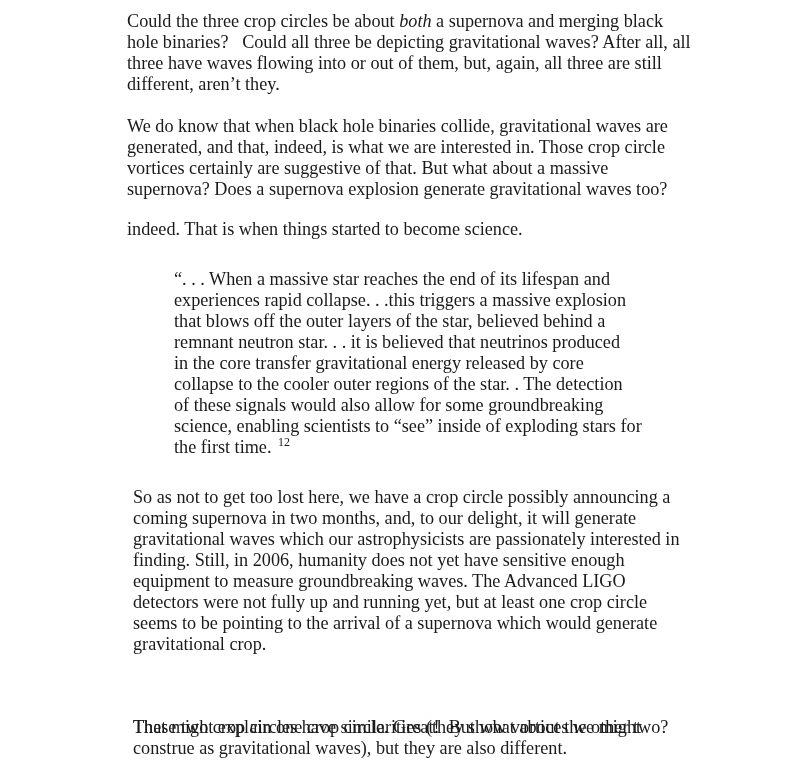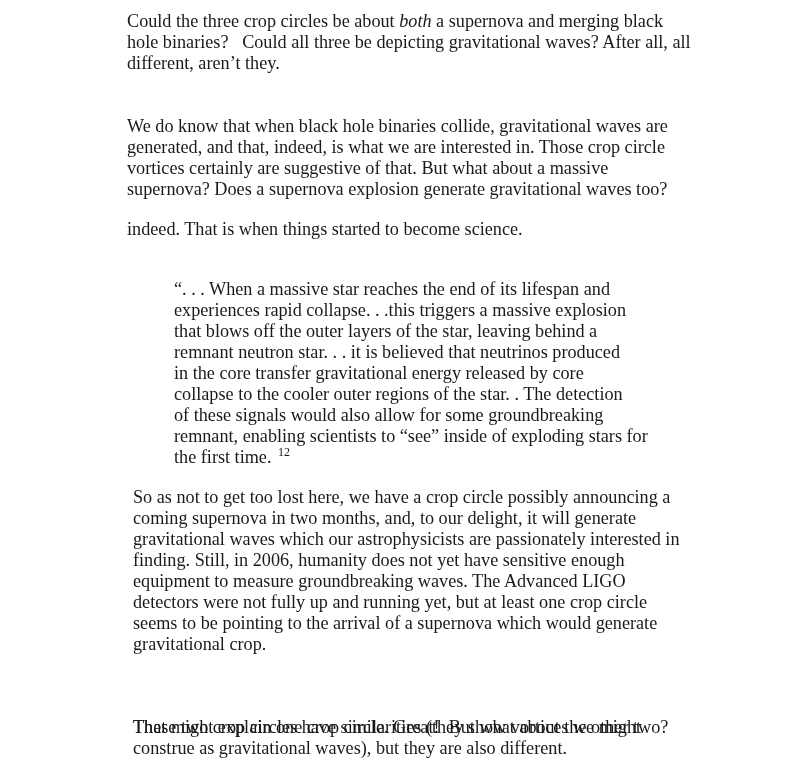--- a/index.html
+++ b/index.html
@@ -45,43 +45,44 @@
     em { font-style: italic; }
   </style>
 </head>
 <body>
 
 <div class="page">
 
   <p class="para upper" style="top:3px;">
     <span class="line"><span>Could the three crop circles be about </span><em>both</em><span> a supernova and merging black</span></span>
     <span class="line" style="white-space:pre;">hole binaries?   Could all three be depicting gravitational waves? After all, all</span>
+    <span class="line">three have waves flowing into or out of them, but, again, all three are still</span>
     <span class="line">different, aren’t they.</span>
   </p>
 
   <p class="para upper" style="top:108px;">
     <span class="line">We do know that when black hole binaries collide, gravitational waves are</span>
     <span class="line">generated, and that, indeed, is what we are interested in. Those crop circle</span>
     <span class="line">vortices certainly are suggestive of that. But what about a massive</span>
     <span class="line">supernova? Does a supernova explosion generate gravitational waves too?</span>
   </p>
 
   <p class="para upper" style="top:211px;">
     <span class="line">indeed. That is when things started to become science.</span>
   </p>
 
-  <blockquote class="para quote" style="top:271px;">
+  <blockquote class="para quote" style="top:261px;">
     <span class="line">“. . . When a massive star reaches the end of its lifespan and</span>
     <span class="line">experiences rapid collapse. . .this triggers a massive explosion</span>
-    <span class="line">that blows off the outer layers of the star, leaving behind a</span>
+    <span class="line">that blows off the outer layers of the star, believed behind a</span>
     <span class="line">remnant neutron star. . . it is believed that neutrinos produced</span>
     <span class="line">in the core transfer gravitational energy released by core</span>
     <span class="line">collapse to the cooler outer regions of the star. . The detection</span>
     <span class="line">of these signals would also allow for some groundbreaking</span>
-    <span class="line">remnant, enabling scientists to “see” inside of exploding stars for</span>
+    <span class="line">science, enabling scientists to “see” inside of exploding stars for</span>
     <span class="line"><span>the first time.</span> <sup class="fn">12</sup></span>
   </blockquote>
 
   <p class="para lower" style="top:479px;">
     <span class="line">So as not to get too lost here, we have a crop circle possibly announcing a</span>
     <span class="line">coming supernova in two months, and, to our delight, it will generate</span>
     <span class="line">gravitational waves which our astrophysicists are passionately interested in</span>
     <span class="line">finding. Still, in 2006, humanity does not yet have sensitive enough</span>
     <span class="line">equipment to measure groundbreaking waves. The Advanced LIGO</span>
     <span class="line">detectors were not fully up and running yet, but at least one crop circle</span>

